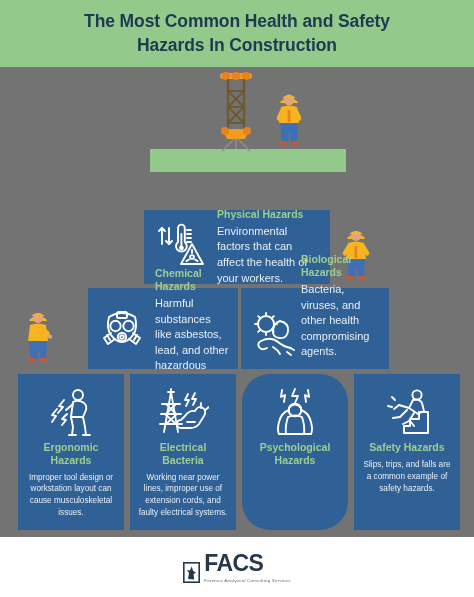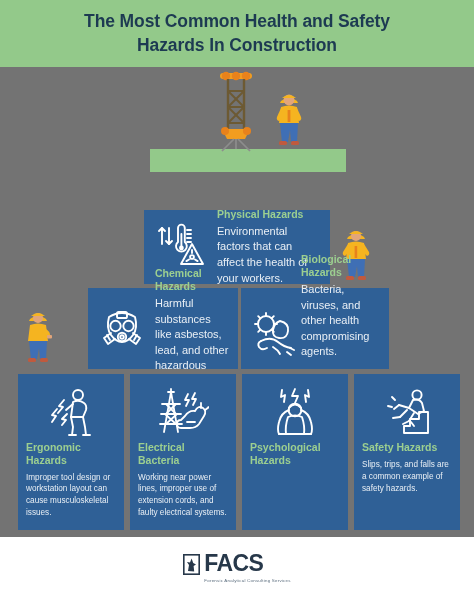--- a/index.html
+++ b/index.html
@@ -94,25 +94,25 @@
     height: 81px;
     padding: 9px 8px 9px 8px;
     display: flex;
     align-items: flex-end;
   }
   .card-row3 {
     top: 374px;
     width: 106px;
     height: 156px;
     padding: 11px 8px 8px 8px;
-    text-align: left;
+    text-align: center;
   }
   .c3-1 { left: 18px; }
   .c3-2 { left: 130px; }
-  .c3-3 { left: 242px; }
+  .c3-3 { left: 242px; border-radius: 28px; }
   .c3-4 { left: 354px; }
 
   .card-icon {
     flex: 0 0 auto;
     display: flex;
     align-items: center;
     justify-content: center;
   }
   .card-body {
     flex: 1 1 auto;
@@ -158,21 +158,21 @@
     top: 537px;
     width: 474px;
     height: 60px;
     background: #ffffff;
     display: flex;
     align-items: center;
     justify-content: center;
   }
   .logo {
     display: flex;
-    align-items: flex-start;
+    align-items: flex-end;
     gap: 4px;
   }
   .logo-mark { margin-top: 2px; }
   .logo-textwrap { display: flex; flex-direction: column; }
   .logo-word {
     color: #27384a;
     font-weight: bold;
     font-size: 23px;
     line-height: 1;
     letter-spacing: -0.6px;

